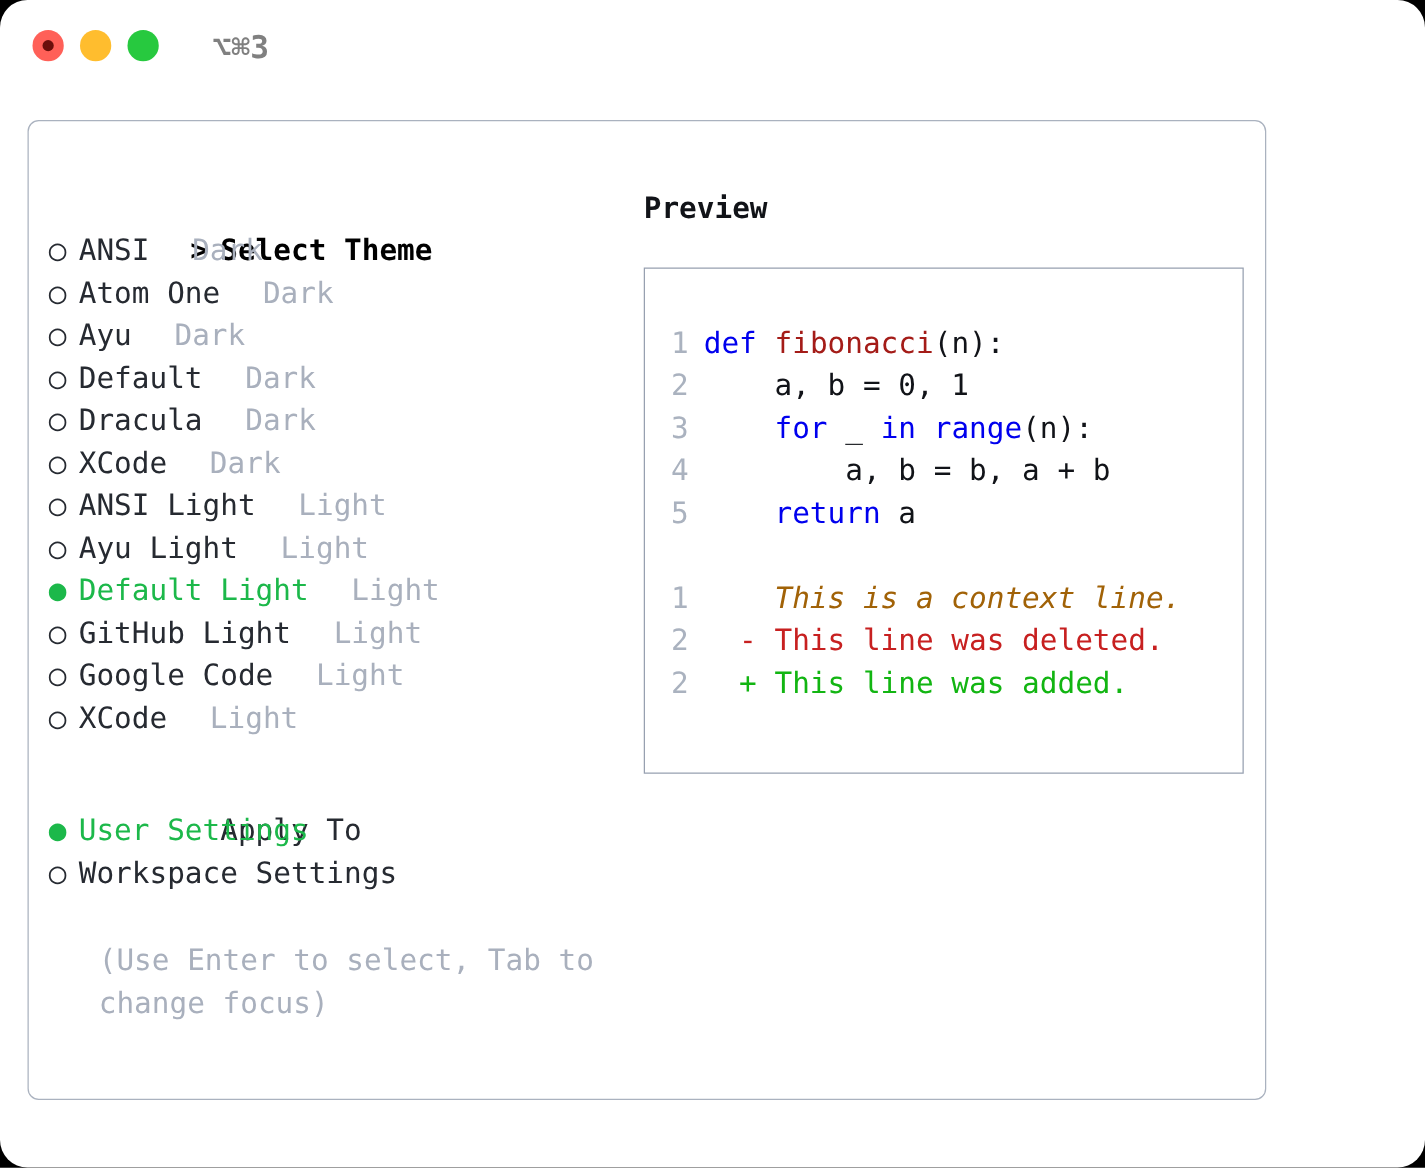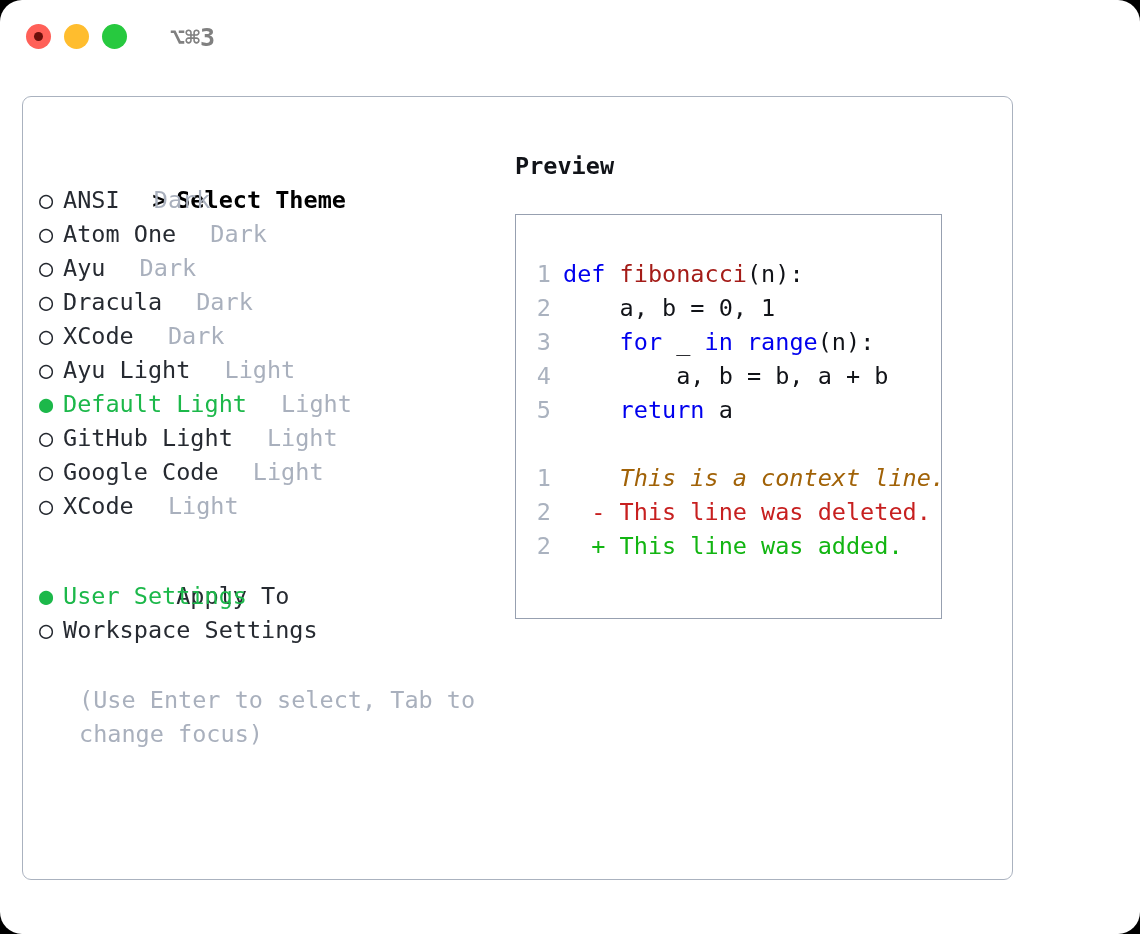--- a/index.html
+++ b/index.html
@@ -139,21 +139,21 @@
     width: 500px;
   }
   .preview-title {
     font-size: 23.5px;
     font-weight: bold;
     line-height: 34px;
     color: #111318;
   }
   .preview-box {
     margin-top: 31px;
-    width: 427px;
+    width: 480px;
     height: 405px;
     border: 1.8px solid #97a0b0;
     box-sizing: border-box;
     background: #ffffff;
     position: relative;
   }
   .code {
     position: absolute;
     left: 13px;
     top: 42px;
@@ -196,22 +196,24 @@
     <div class="left-col">
 
       <div class="row header-row">
         <span class="marker">&gt;</span><span>Select Theme</span>
       </div>
 
       <div id="theme-items">
           <div class="row"><span class="marker">○</span><span class="label">ANSI</span><span class="tag"> Dark</span></div>
           <div class="row"><span class="marker">○</span><span class="label">Atom One</span><span class="tag"> Dark</span></div>
           <div class="row"><span class="marker">○</span><span class="label">Ayu</span><span class="tag"> Dark</span></div>
+          <div class="row"><span class="marker">○</span><span class="label">Default</span><span class="tag"> Dark</span></div>
           <div class="row"><span class="marker">○</span><span class="label">Dracula</span><span class="tag"> Dark</span></div>
           <div class="row"><span class="marker">○</span><span class="label">XCode</span><span class="tag"> Dark</span></div>
+          <div class="row"><span class="marker">○</span><span class="label">ANSI Light</span><span class="tag"> Light</span></div>
           <div class="row"><span class="marker">○</span><span class="label">Ayu Light</span><span class="tag"> Light</span></div>
           <div class="row selected"><span class="marker dot-marker">●</span><span class="label">Default Light</span><span class="tag"> Light</span></div>
           <div class="row"><span class="marker">○</span><span class="label">GitHub Light</span><span class="tag"> Light</span></div>
           <div class="row"><span class="marker">○</span><span class="label">Google Code</span><span class="tag"> Light</span></div>
           <div class="row"><span class="marker">○</span><span class="label">XCode</span><span class="tag"> Light</span></div>
         </div>
 
       <div class="spacer-22"></div>
 
       <div class="row plain-header">

